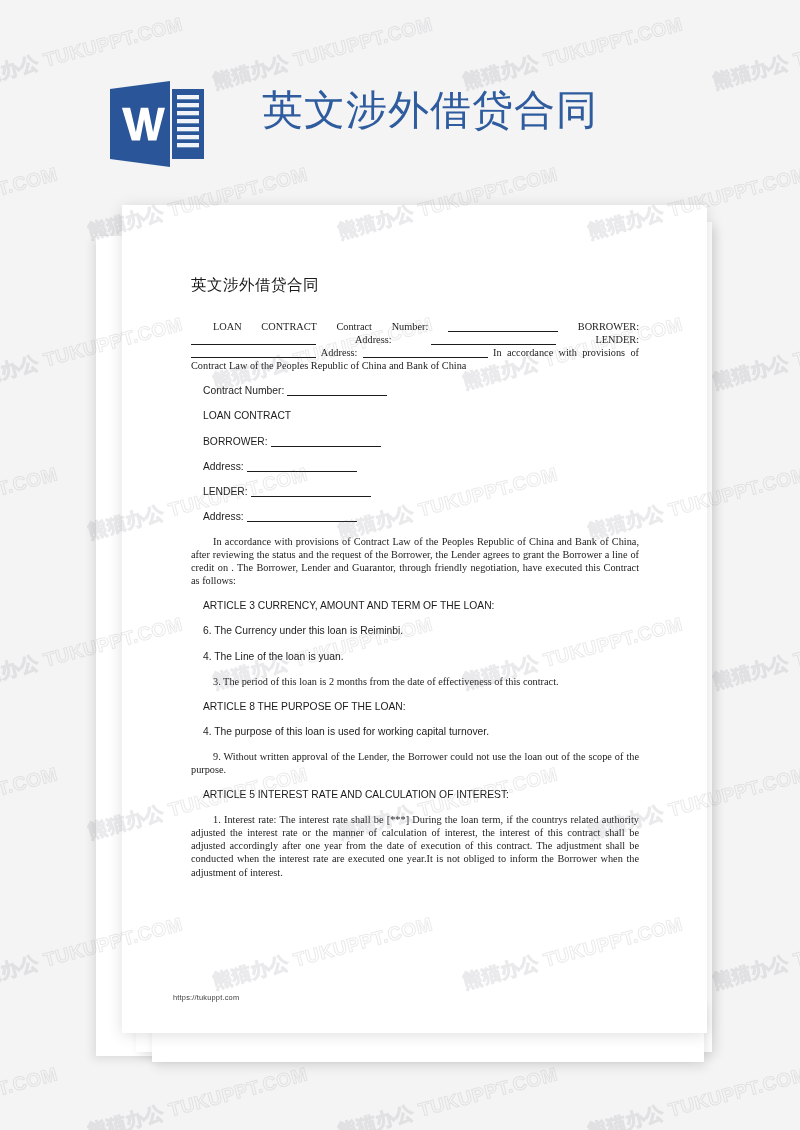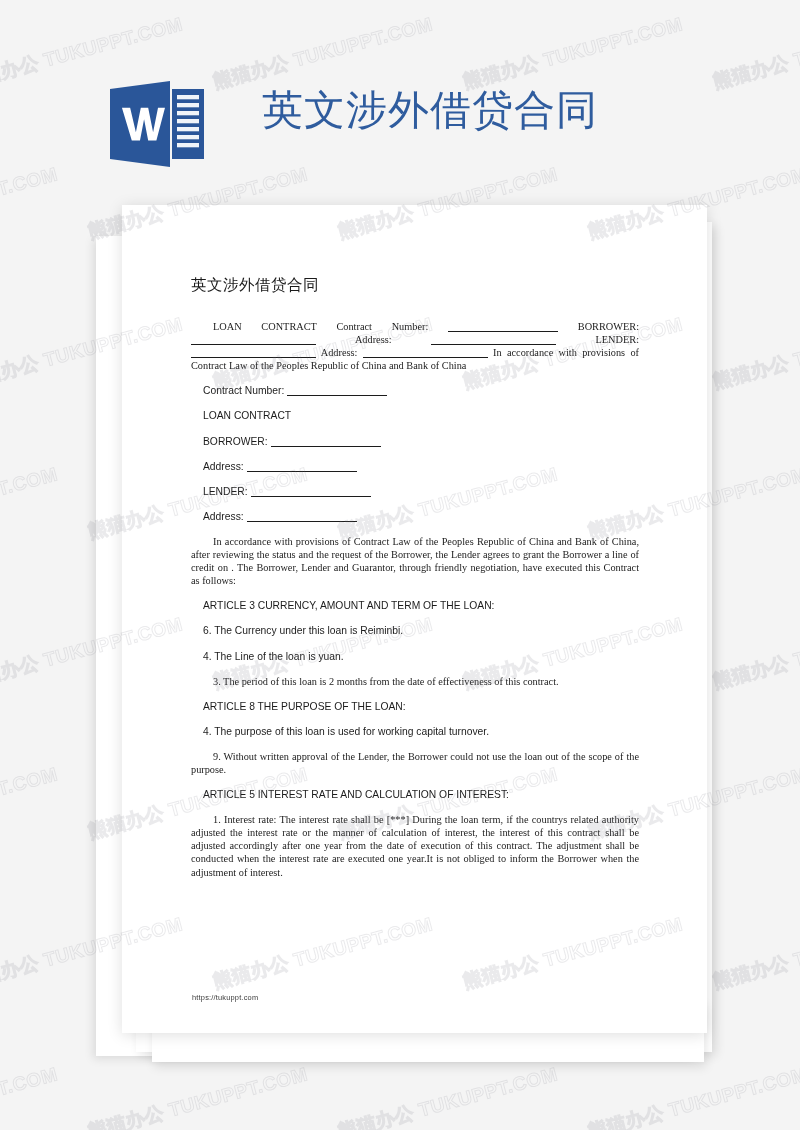--- a/index.html
+++ b/index.html
@@ -128,21 +128,21 @@
     border-bottom: 1px solid #1c1c1c;
     vertical-align: -2px;
   }
   .bl-100 { width: 100px; }
   .bl-110 { width: 110px; }
   .bl-120 { width: 120px; }
   .bl-125 { width: 125px; }
 
   #doc-footer-url {
     position: absolute;
-    left: 70px;
+    left: 51px;
     top: 788px;
     font-family: "Liberation Sans", sans-serif;
     font-size: 7.4px;
     color: #3a3a3a;
     letter-spacing: 0.2px;
   }
 </style>
 </head>
 <body>
 

